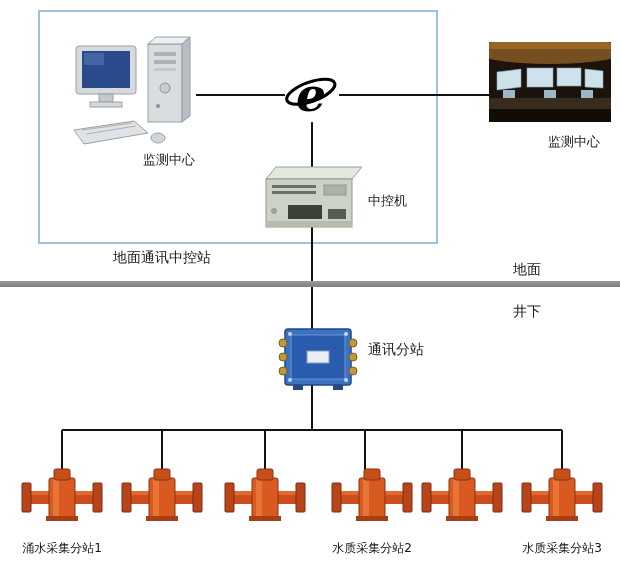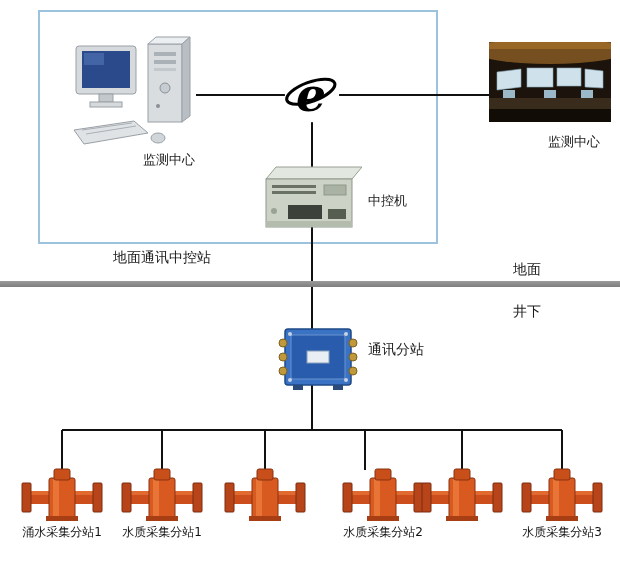--- a/index.html
+++ b/index.html
@@ -21,21 +21,21 @@
   .lbl{position:absolute;white-space:nowrap;}
   .lbl-13{font-size:13px;text-align:center;}
   .lbl-14{font-size:14px;}
   .center-text{text-align:right;}
   .node-graphic{position:absolute;}
   .device-cell{
     position:absolute;top:466px;width:104px;height:92px;
   }
   .device-cell svg{display:block;margin:0 auto;}
   .device-label{
-    margin-top:0;text-align:center;font-size:12px;color:#111;
+    margin-top:16px;text-align:center;font-size:12px;color:#111;
   }
 </style>
 </head>
 <body>
 
 <div class="stage">
 
   <svg width="0" height="0" style="position:absolute" aria-hidden="true">
     <defs>
       <symbol id="sym-computer" viewBox="0 0 130 115">
@@ -174,28 +174,27 @@
   <div class="device-cell" style="left:10px">
     <svg width="84" height="58">
         <use href="#sym-pump"></use>
       </svg>
     <div class="device-label">涌水采集分站1</div>
   </div>
   <div class="device-cell" style="left:110px">
     <svg width="84" height="58">
         <use href="#sym-pump"></use>
       </svg>
-    <div class="device-label">水质采集分站1</div>
   </div>
   <div class="device-cell" style="left:213px">
     <svg width="84" height="58">
         <use href="#sym-pump"></use>
       </svg>
   </div>
-  <div class="device-cell" style="left:331px">
+  <div class="device-cell" style="left:320px">
     <svg width="84" height="58">
         <use href="#sym-pump"></use>
       </svg>
     <div class="device-label">水质采集分站2</div>
   </div>
   <div class="device-cell" style="left:410px">
     <svg width="84" height="58">
         <use href="#sym-pump"></use>
       </svg>
   </div>

